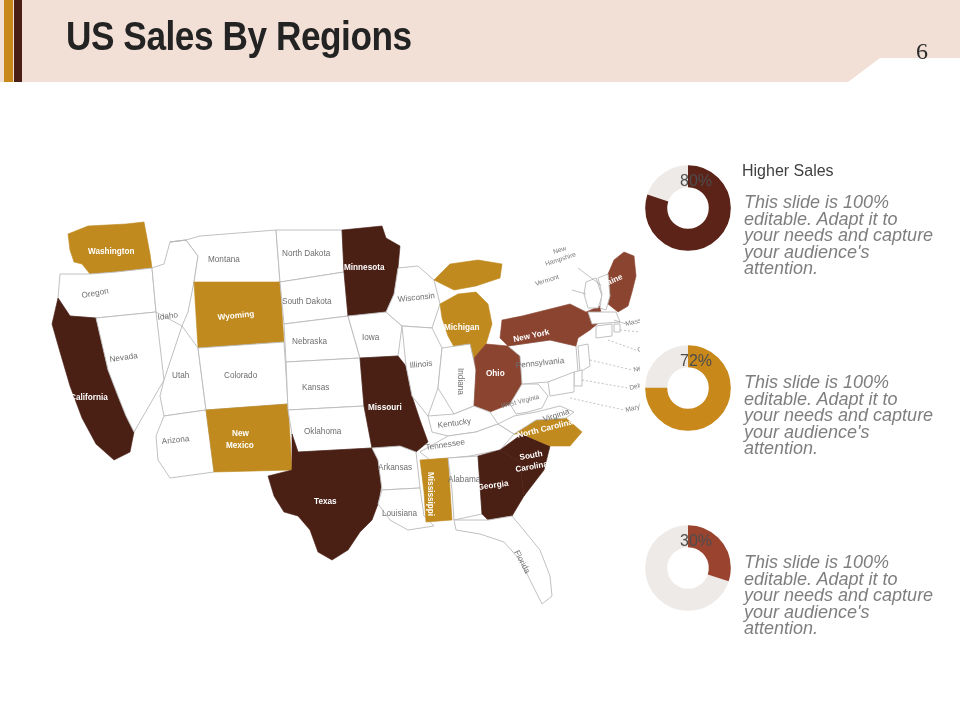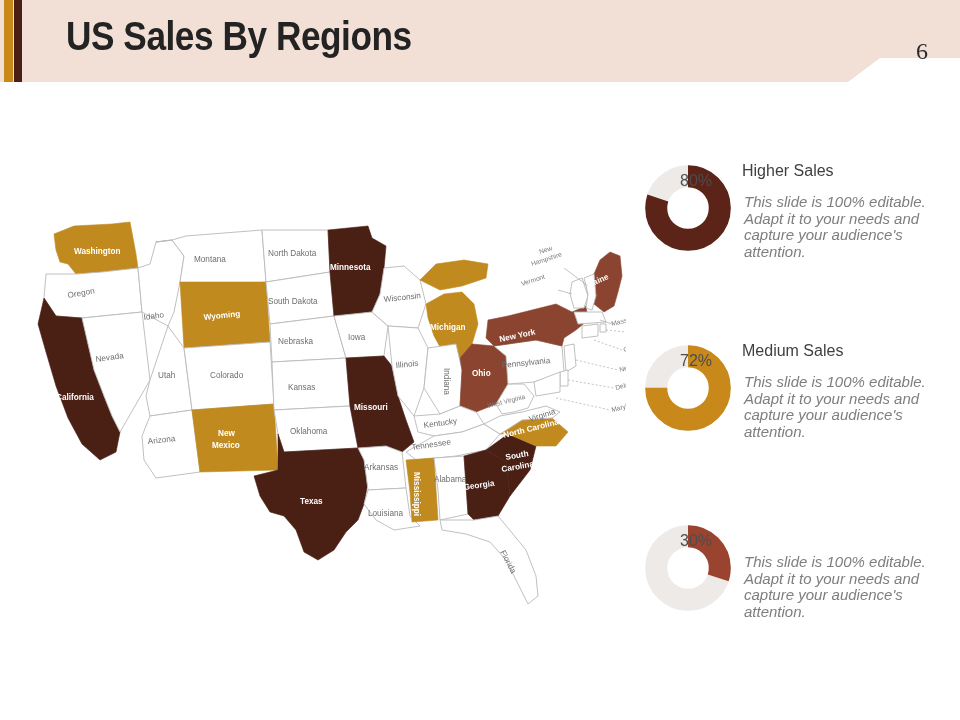--- a/index.html
+++ b/index.html
@@ -27,21 +27,21 @@
     transform:scaleX(0.88);transform-origin:left center;
     white-space:nowrap;
   }
   .page-number{
     position:absolute;right:32px;top:38px;
     font-size:24px;color:#2b2b2b;
     font-family:"Liberation Serif", serif;
   }
 
   
-  .map-wrap{position:absolute;left:16px;top:220px;width:610px;height:420px;}
+  .map-wrap{position:absolute;left:30px;top:220px;width:610px;height:420px;}
   .map-wrap svg{display:block;width:610px;height:420px;}
   .st{stroke:#B9B9B9;stroke-width:0.9;}
   .st-none{fill:#FFFFFF;}
   .st-dark{fill:#4A1F14;stroke:#4A1F14;stroke-width:0.6;}
   .st-mid{fill:#8B4430;stroke:#8B4430;stroke-width:0.6;}
   .st-gold{fill:#C08A1E;stroke:#C08A1E;stroke-width:0.6;}
   .lbl{font-family:"Liberation Sans", sans-serif;font-size:8.2px;fill:#6E6E6E;}
   .lbl-on{font-family:"Liberation Sans", sans-serif;font-size:8.2px;fill:#FFFFFF;font-weight:bold;}
   .lbl-sm{font-family:"Liberation Sans", sans-serif;font-size:6.6px;fill:#7A7A7A;}
   .leader{stroke:#9A9A9A;stroke-width:0.6;fill:none;}
@@ -56,21 +56,21 @@
     font-size:16px;color:#4D4D4D;font-family:"Liberation Sans", sans-serif;
   }
   .kpi .pct span{transform:translate(8px,8px);}
   .kpi-head{
     position:absolute;left:98px;top:4px;
     font-size:16px;color:#3F3F3F;font-family:"Liberation Sans", sans-serif;
     white-space:nowrap;
   }
   .kpi-body{
     position:absolute;left:100px;top:36px;width:190px;
-    font-size:15px;line-height:16.5px;font-style:italic;color:#7E7E7E;
+    font-size:18px;line-height:16.5px;font-style:italic;color:#7E7E7E;
     font-family:"Liberation Sans", sans-serif;
   }
 </style>
 </head>
 <body>
 
 <div class="slide">
 
   <div class="header">
     <div class="header-bg"></div>
@@ -215,21 +215,20 @@
     </div>
 
     <div class="kpi">
       <svg class="donut" viewBox="0 0 44 44">
         <circle cx="22" cy="22" r="15.9" fill="none" stroke="#EDEAE8" stroke-width="11"></circle>
         <circle class="donut-value" cx="22" cy="22" r="15.9" fill="none" stroke-width="11" transform="rotate(-90 22 22)" stroke="#C8881A" stroke-dasharray="74.93 99.90"></circle>
       </svg>
       <div class="pct">
           <span>72%</span>
         </div>
-      <div class="kpi-head">Medium Sales</div>
       <div class="kpi-body">This slide is 100% editable. Adapt it to your needs and capture your audience's attention.</div>
     </div>
 
     <div class="kpi">
       <svg class="donut" viewBox="0 0 44 44">
         <circle cx="22" cy="22" r="15.9" fill="none" stroke="#EDEAE8" stroke-width="11"></circle>
         <circle class="donut-value" cx="22" cy="22" r="15.9" fill="none" stroke-width="11" transform="rotate(-90 22 22)" stroke="#9A4430" stroke-dasharray="29.97 99.90"></circle>
       </svg>
       <div class="pct">
           <span>30%</span>

